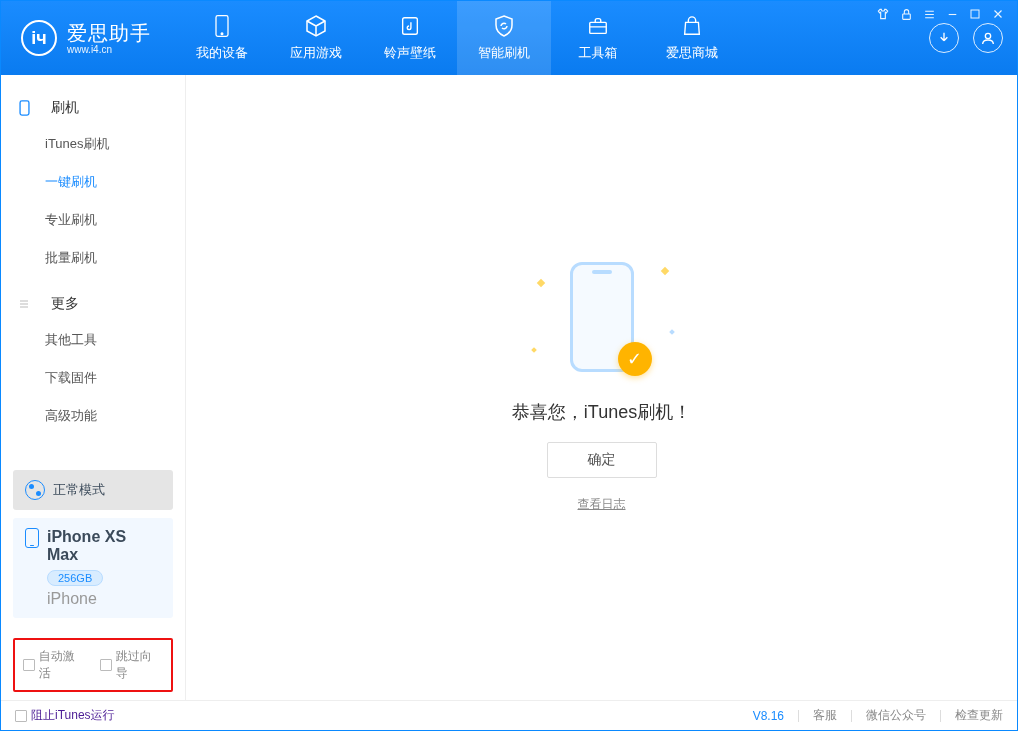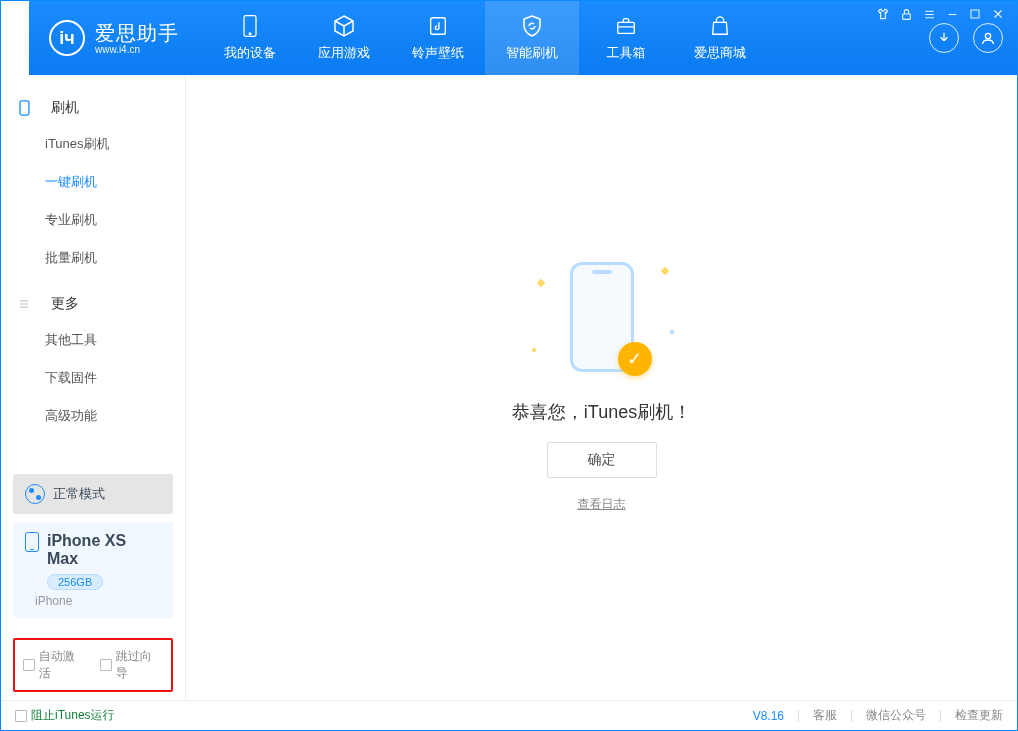--- a/index.html
+++ b/index.html
@@ -35,21 +35,21 @@
 .mode-icon { width: 20px; height: 20px; border-radius: 50%; border: 1px solid #1a8cff; display: flex; align-items: center; justify-content: center; position: relative; }
 .mode-icon::before, .mode-icon::after { content: ""; width: 5px; height: 5px; border-radius: 50%; background: #1a8cff; position: absolute; }
 .mode-icon::before { top: 3px; left: 3px; }
 .mode-icon::after { bottom: 3px; right: 3px; }
 
 .device-box { margin: 0 12px 10px; background: #f2f8ff; border-radius: 3px; padding: 10px 12px; }
 .device-row1 { display: flex; align-items: flex-start; gap: 8px; font-size: 16px; font-weight: 600; color: #3b4a5a; }
 .dev-icon { width: 14px; height: 20px; border: 1.5px solid #1a8cff; border-radius: 3px; position: relative; }
 .dev-icon::after { content: ""; position: absolute; bottom: 1px; left: 50%; transform: translateX(-50%); width: 4px; height: 1.5px; background: #1a8cff; border-radius: 1px; }
 .storage-badge { margin-top: 6px; margin-left: 22px; display: inline-block; background: #d8ecff; border: 1px solid #b8dcff; color: #1a8cff; font-size: 11px; padding: 1px 10px; border-radius: 10px; }
-.dev-type { margin-top: 4px; margin-left: 10px; font-size: 12px; color: #999; }
+.dev-type { margin-top: 4px; margin-left: 22px; font-size: 16px; color: #999; }
 
 .checkbox-row { margin: 10px 12px 8px; padding: 8px 8px; display: flex; gap: 14px; align-items: center; border: 2px solid #e11; border-radius: 2px; }
 .chk { display: flex; align-items: center; gap: 4px; font-size: 12px; color: #888; cursor: pointer; }
 .chk-box { width: 12px; height: 12px; border: 1px solid #bbb; border-radius: 1px; }
 
 .content { flex: 1; display: flex; flex-direction: column; align-items: center; justify-content: center; gap: 18px; position: relative; }
 .illus { position: relative; width: 140px; height: 120px; }
 .phone-shape { width: 64px; height: 110px; border: 3px solid #b8dcff; border-radius: 12px; background: #f5faff; margin: 0 auto; position: relative; }
 .phone-shape::before { content: ""; position: absolute; top: 5px; left: 50%; transform: translateX(-50%); width: 20px; height: 4px; background: #b8dcff; border-radius: 2px; }
 .check-badge { position: absolute; right: 20px; bottom: 6px; width: 34px; height: 34px; background: #ffb400; border-radius: 50%; display: flex; align-items: center; justify-content: center; color: #fff; font-size: 18px; box-shadow: 0 2px 6px rgba(255,180,0,0.4); }
@@ -57,32 +57,32 @@
 .spark.s1 { top: 18px; left: 6px; }
 .spark.s2 { bottom: 30px; left: 0; width: 4px; height: 4px; }
 .spark.s3 { top: 6px; right: 4px; }
 .spark.s4 { bottom: 48px; right: -2px; background: #b8dcff; width: 4px; height: 4px; }
 
 .success-msg { font-size: 18px; color: #333; font-weight: 500; }
 .ok-btn { padding: 8px 40px; border: 1px solid #ddd; background: #fff; color: #555; font-size: 14px; cursor: pointer; border-radius: 2px; }
 .log-link { font-size: 12px; color: #888; text-decoration: underline; cursor: pointer; }
 
 .statusbar { height: 30px; border-top: 1px solid #eee; display: flex; align-items: center; padding: 0 14px; font-size: 12px; color: #888; gap: 8px; }
-.statusbar .chk { color: #15803d; }
+.statusbar .chk { color: #4c1d95; }
 .statusbar .right { display: flex; gap: 14px; align-items: center; }
 .statusbar .divider { width: 1px; height: 12px; background: #ddd; }
 .statusbar a { color: #888; cursor: pointer; }
 .version { color: #1a8cff; }
 </style>
 </head>
 <body>
 
 <div class="window">
 
-  <div class="titlebar" style="position:relative;margin-left:28px;">
+  <div class="titlebar" style="position:relative;">
     <div class="win-icons-top">
       <span>
           <svg width="14" height="14" viewBox="0 0 24 24" fill="none" stroke="white" stroke-width="2">
             <path d="M4 7l3-3h2a3 3 0 006 0h2l3 3-2 3-2-1v11H8V9l-2 1z"></path>
           </svg>
         </span>
       <span>
           <svg width="13" height="13" viewBox="0 0 24 24" fill="none" stroke="white" stroke-width="2">
             <rect x="5" y="11" width="14" height="10" rx="1"></rect>
             <path d="M8 11V7a4 4 0 018 0v4"></path>

